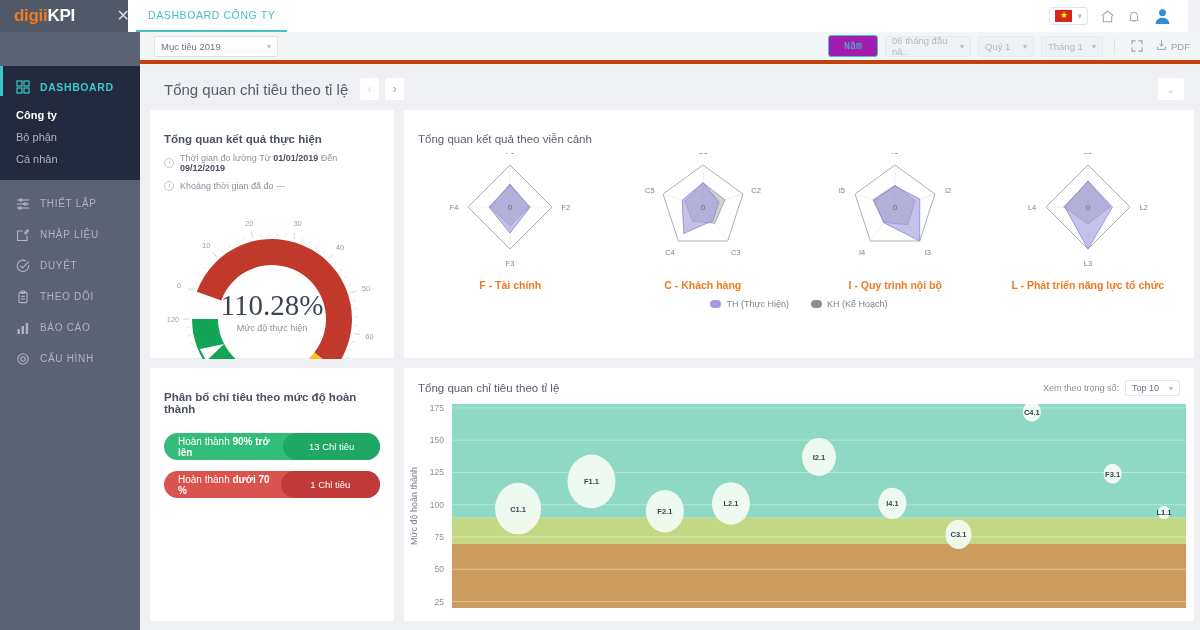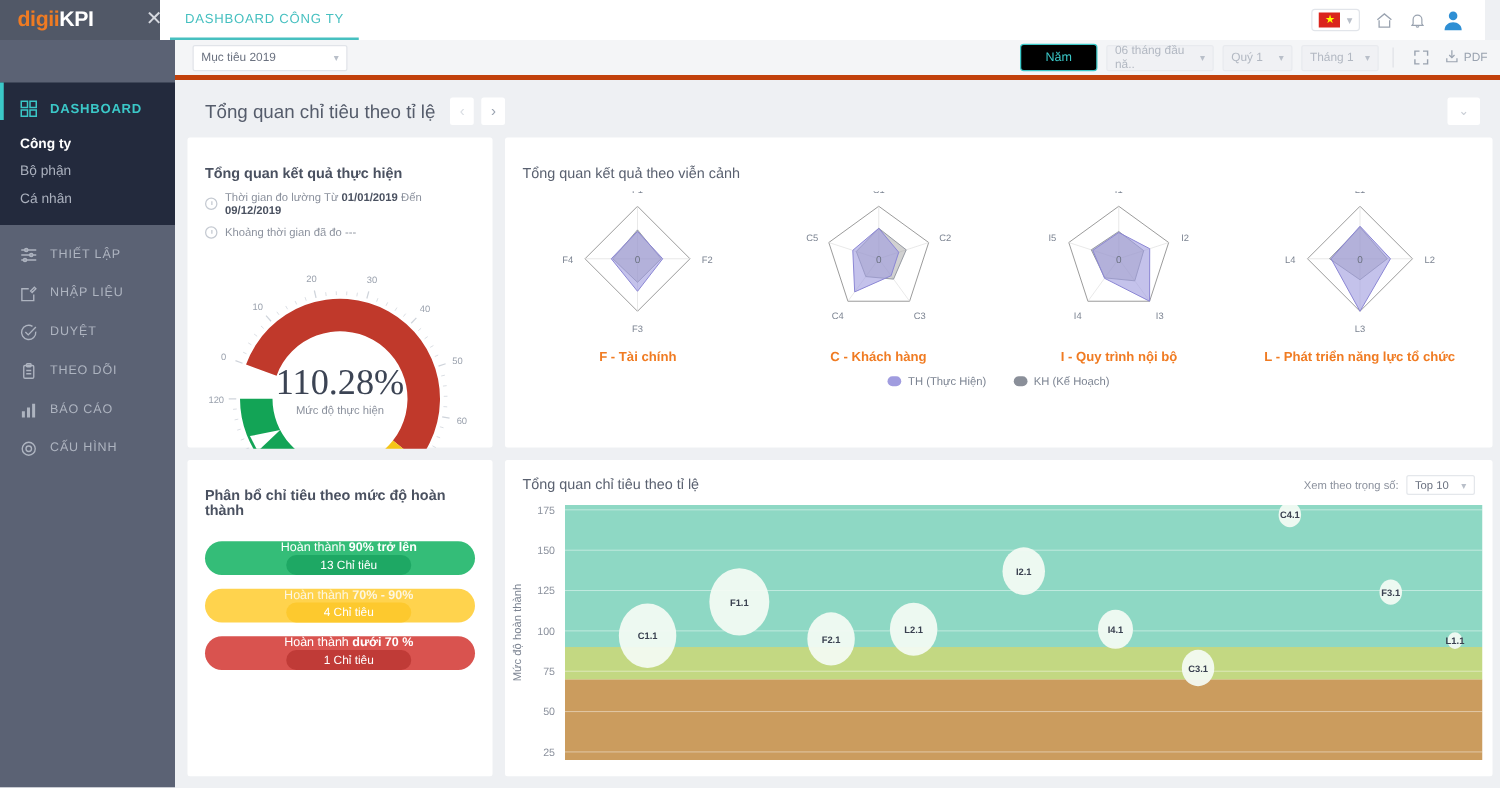--- a/index.html
+++ b/index.html
@@ -85,23 +85,23 @@
   .sel {
     background: #ffffff; border: 1px solid #e1e4e9; border-radius: 2px;
     height: 21px; display: flex; align-items: center; justify-content: space-between;
     padding: 0 6px; font-size: 9.5px; color: #6b7280; cursor: pointer;
   }
   .sel.muted { background: #f0f1f4; color: #b2b8c2; border-color: #e8eaee; }
   .sel .chv { color: #b9bfc9; font-size: 8px; margin-left: 8px; }
   .fb-left { padding-left: 14px; }
   .fb-right { display: flex; align-items: center; gap: 7px; padding-right: 10px; }
   .pill-year {
-    background: #000000; border: 1px solid #3bc8c8; border-radius: 3px;
-    height: 22px; width: 62px; display: flex; align-items: center;
-    justify-content: center; font-size: 10px; color: #3bc8c8; cursor: pointer;
+    background: #a21caf; border: 1px solid #3bc8c8; border-radius: 3px;
+    height: 22px; width: 50px; display: flex; align-items: center;
+    justify-content: center; font-size: 10px; color: #3bc8c8; cursor: pointer; font-family: Liberation Mono, monospace;
   }
   .divider-v { width: 1px; height: 16px; background: #dfe2e7; margin: 0 4px; }
   .ic-btn { width: 22px; height: 20px; display: flex; align-items: center;
             justify-content: center; color: #9aa3b0; cursor: pointer; }
   .pdf-btn { display: flex; align-items: center; gap: 3px; color: #9aa3b0;
              font-size: 9.5px; cursor: pointer; }
 
   
   .content { position: absolute; left: 140px; top: 64px; width: 1060px; height: 566px;
              background: #eef0f3; padding: 0 10px; }
@@ -145,21 +145,21 @@
   .radar-cell { text-align: center; }
   .radar-label { font-size: 10.5px; color: #f07b22; font-weight: bold; margin-top: 4px; }
   .legend { display: flex; justify-content: center; gap: 22px; margin-top: 8px; }
   .legend-item { display: flex; align-items: center; gap: 5px;
                  font-size: 9px; color: #7b8391; }
   .dot { width: 11px; height: 8px; border-radius: 5px; display: block; }
 
   .bars { padding: 14px 14px 0 14px; }
   .bar { height: 27px; border-radius: 14px; display: flex; align-items: center;
          justify-content: space-between; margin-bottom: 11px; padding-left: 14px;
-         color: #ffffff; font-size: 10px; flex-direction: column; }
+         color: #ffffff; font-size: 10px; }
   .bar .cnt { border-radius: 14px; height: 27px; display: flex; align-items: center;
               justify-content: center; font-size: 9.5px; }
 
   .bub-head { display: flex; align-items: center; justify-content: space-between;
               padding: 12px 14px 0 14px; }
   .bub-head .ttl { font-size: 11.5px; color: #5a6170; }
   .bub-sel { display: flex; align-items: center; gap: 6px; font-size: 9px; color: #8b919d; }
   .bub-sel .box { border: 1px solid #e4e7eb; background: #fff; border-radius: 2px;
                   padding: 2px 6px; display: flex; align-items: center; gap: 10px;
                   color: #6b7280; cursor: pointer; }
@@ -449,24 +449,20 @@
 
         <div class="card card-dist">
           <div class="card-title">Phân bổ chỉ tiêu theo mức độ hoàn thành</div>
           <div class="bars">
 
             <div class="bar" style="background:#34bd78">
               <span><span>Hoàn thành </span><b>90% trở lên</b></span>
               <span class="cnt" style="background:#1ea864;width:100px">13 Chỉ tiêu</span>
             </div>
 
-            <div class="bar" style="background:#ffd34d;color:#fdf6e0">
-              <span><span>Hoàn thành </span><b>70% - 90%</b></span>
-              <span class="cnt" style="background:#fdc92e;width:100px;color:#fff">4 Chỉ tiêu</span>
-            </div>
 
             <div class="bar" style="background:#d9534f">
               <span><span>Hoàn thành </span><b>dưới 70 %</b></span>
               <span class="cnt" style="background:#c03b37;width:100px">1 Chỉ tiêu</span>
             </div>
 
           </div>
         </div>
       </div>
 

